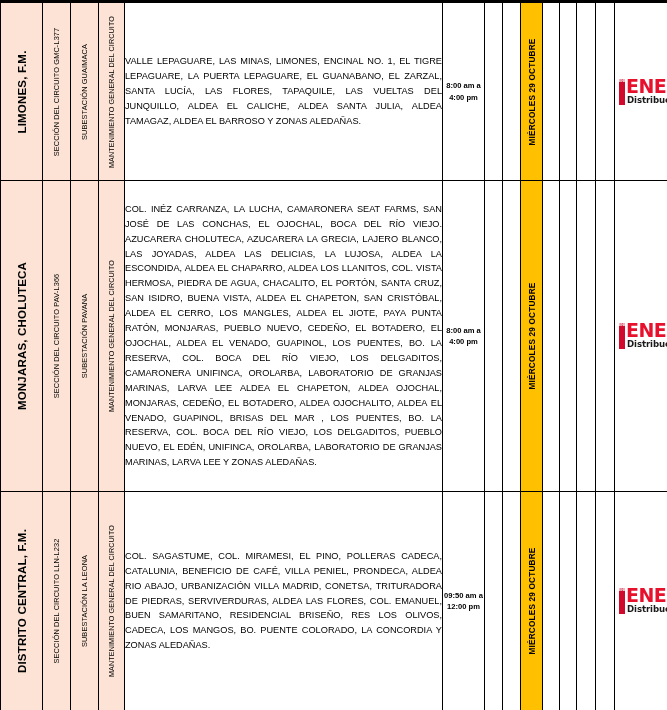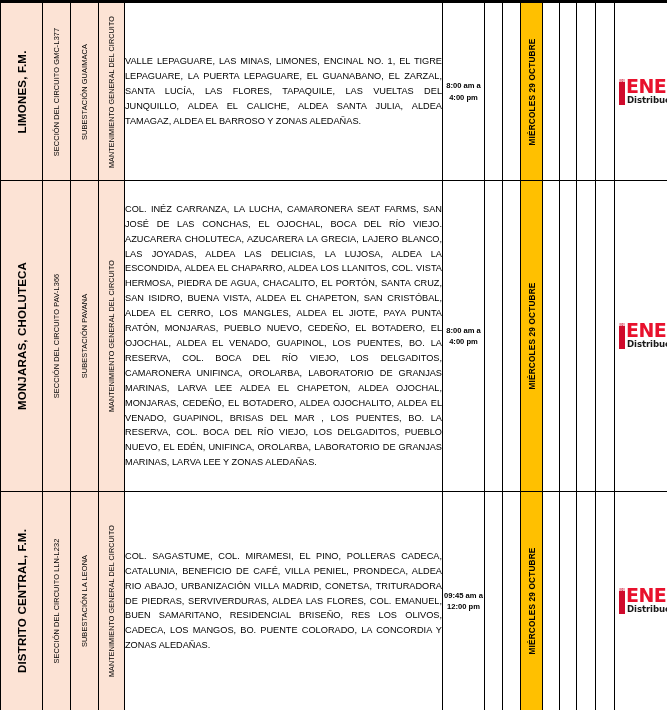--- a/index.html
+++ b/index.html
@@ -286,21 +286,21 @@
         <div class="vinner sec-text">SECCIÓN DEL CIRCUITO LLN-L232</div>
       </td>
       <td class="vcell">
         <div class="vinner sub-text">SUBESTACIÓN LA LEONA</div>
       </td>
       <td class="vcell">
         <div class="vinner trab-text">MANTENIMIENTO GENERAL DEL CIRCUITO</div>
       </td>
       <td class="desc">COL. SAGASTUME, COL. MIRAMESI, EL PINO, POLLERAS CADECA, CATALUNIA, BENEFICIO DE CAFÉ, VILLA PENIEL, PRONDECA, ALDEA RIO ABAJO, URBANIZACIÓN VILLA MADRID, CONETSA, TRITURADORA DE PIEDRAS, SERVIVERDURAS, ALDEA LAS FLORES, COL. EMANUEL, BUEN SAMARITANO, RESIDENCIAL BRISEÑO, RES LOS OLIVOS, CADECA, LOS MANGOS, BO. PUENTE COLORADO, LA CONCORDIA Y ZONAS ALEDAÑAS.</td>
       <td class="hora">
-        <div>09:45 am a</div>
+        <div>09:50 am a</div>
         <div>12:00 pm</div>
       </td>
       <td class="blank"></td>
       <td class="blank"></td>
       <td class="daycell">
         <div class="vinner">MIÉRCOLES 29 OCTUBRE</div>
       </td>
       <td class="blank"></td>
       <td class="blank"></td>
       <td class="blank"></td>

